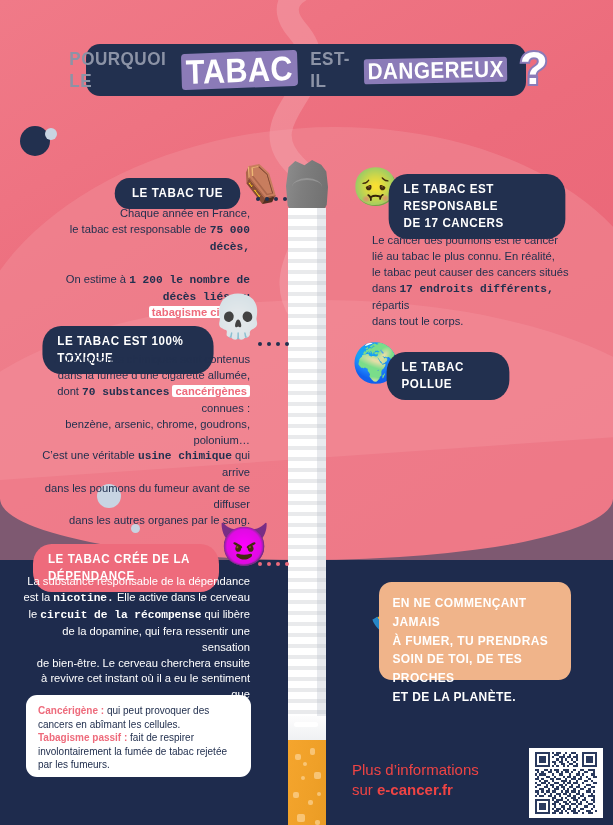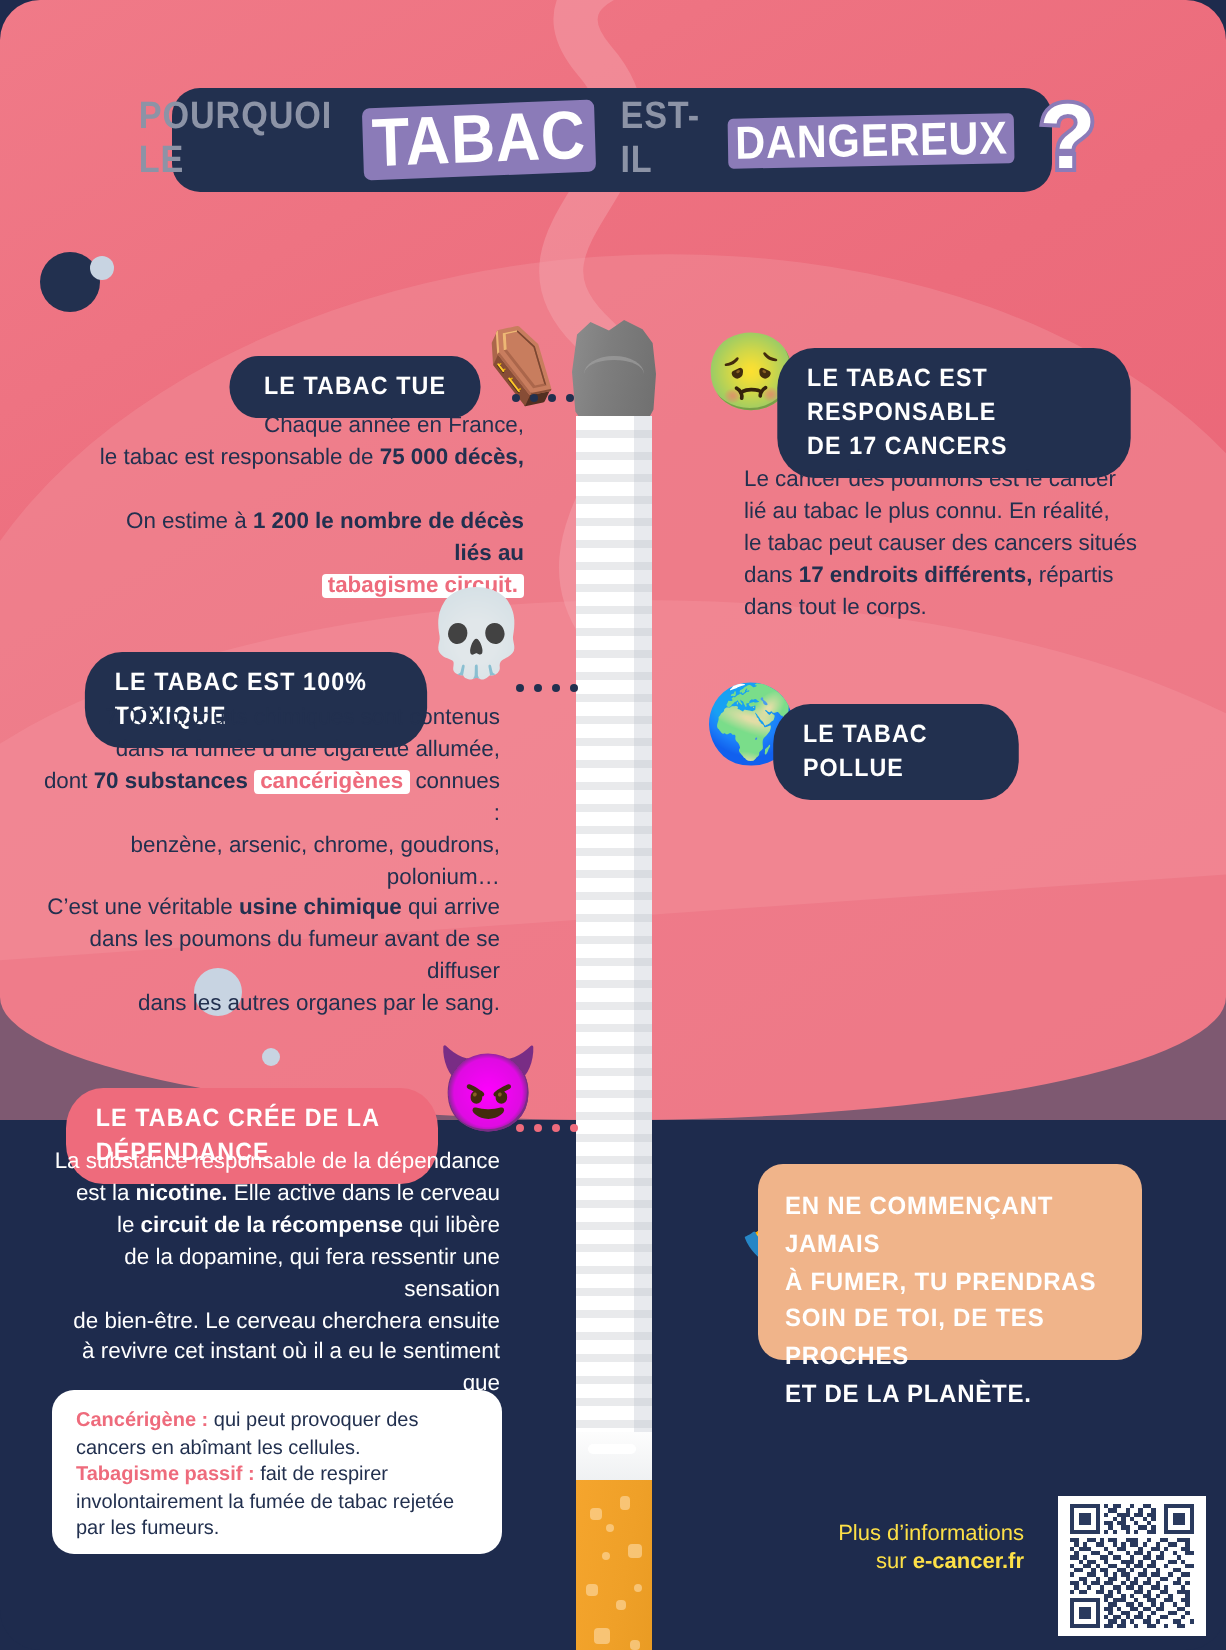--- a/index.html
+++ b/index.html
@@ -8,21 +8,20 @@
     font-family:"Liberation Sans", sans-serif;
     background:#1e2b4d;
     overflow:hidden;
     position:relative;
   }
   #stage {
     position:absolute; inset:0;
     width:613px; height:825px;
     overflow:hidden;
     background:#1e2b4d;
-    border-radius:20px;
   }
 
   
   .bg-pink {
     position:absolute; left:0; top:0; width:613px; height:560px;
     background:linear-gradient(150deg,#f07a88 0%,#ec6c7c 45%,#e96274 100%);
     border-bottom-left-radius:100% 22%;
     border-bottom-right-radius:100% 22%;
   }
   .bg-pink-band {
@@ -110,21 +109,21 @@
   
   .para {
     position:absolute;
     font-size:11.2px;
     line-height:1.42;
     color:#22304f;
   }
   .para.light { color:#ffffff; }
   .para.r { text-align:right; }
   .para.l { text-align:left; }
-  .para b { font-weight:bold; }
+  .para b { font-weight:bold;font-family:Liberation Mono, monospace; }
   .hl-white {
     background:#ffffff; color:#ee6b7c; font-weight:bold;
     padding:0 3px; border-radius:2px;
   }
 
   
   .title-wrap { position:absolute; left:86px; top:44px; width:440px; height:52px; }
   .title-bar {
     position:absolute; inset:0;
     background:#22304f; border-radius:14px;
@@ -164,21 +163,21 @@
   .glossary {
     position:absolute; left:26px; top:695px; width:225px; height:82px;
     background:#ffffff; border-radius:11px; padding:9px 12px;
     font-size:10px; line-height:1.36; color:#22304f;
   }
   .g-term { color:#ee6b7c; font-weight:bold; }
 
   
   .footer-text {
     position:absolute; left:352px; top:760px; width:160px;
-    text-align:right; color:#fde047; font-size:11px; line-height:1.3;
+    color:#ef4444; font-size:15px; line-height:1.3;
   }
   .footer-text b { font-weight:bold; }
   .qr {
     position:absolute; left:529px; top:748px; width:74px; height:70px;
     background:#fff; padding:4px;
   }
 
   
   .emo { position:absolute; line-height:1; }
 </style>
@@ -233,21 +232,21 @@
   <div class="hdr navy" style="left:110px;top:178px;width:135px;justify-content:center;">
     <span>LE TABAC TUE</span>
   </div>
   <div class="emo" style="left:240px;top:166px;font-size:34px;transform:rotate(25deg);">⚰️</div>
   <div class="dots" style="left:256px;top:197px;">
       <i></i>
       <i></i>
       <i></i>
       <i></i>
     </div>
-  <div class="para r" style="left:35px;top:206px;width:215px;margin-left:12px;">Chaque année en France,<br>le tabac est responsable de <b>75 000 décès,</b><br><br>On estime à <b>1 200 le nombre de décès liés au</b><br><span class="hl-white">tabagisme circuit.</span></div>
+  <div class="para r" style="left:35px;top:206px;width:215px;">Chaque année en France,<br>le tabac est responsable de <b>75 000 décès,</b><br><br>On estime à <b>1 200 le nombre de décès liés au</b><br><span class="hl-white">tabagisme circuit.</span></div>
 
   <div class="emo" style="left:352px;top:168px;font-size:38px;">🤢</div>
   <div class="hdr navy" style="left:382px;top:174px;width:190px;">
     <span>LE TABAC EST RESPONSABLE
 DE 17 CANCERS</span>
   </div>
   <div class="para l" style="left:372px;top:233px;width:215px;">Le cancer des poumons est le cancer<br>lié au tabac le plus connu. En réalité,<br>le tabac peut causer des cancers situés<br>dans <b>17 endroits différents,</b> répartis<br>dans tout le corps.</div>
 
   <div class="hdr navy" style="left:36px;top:326px;width:184px;justify-content:center;">
     <span>LE TABAC EST 100% TOXIQUE</span>

